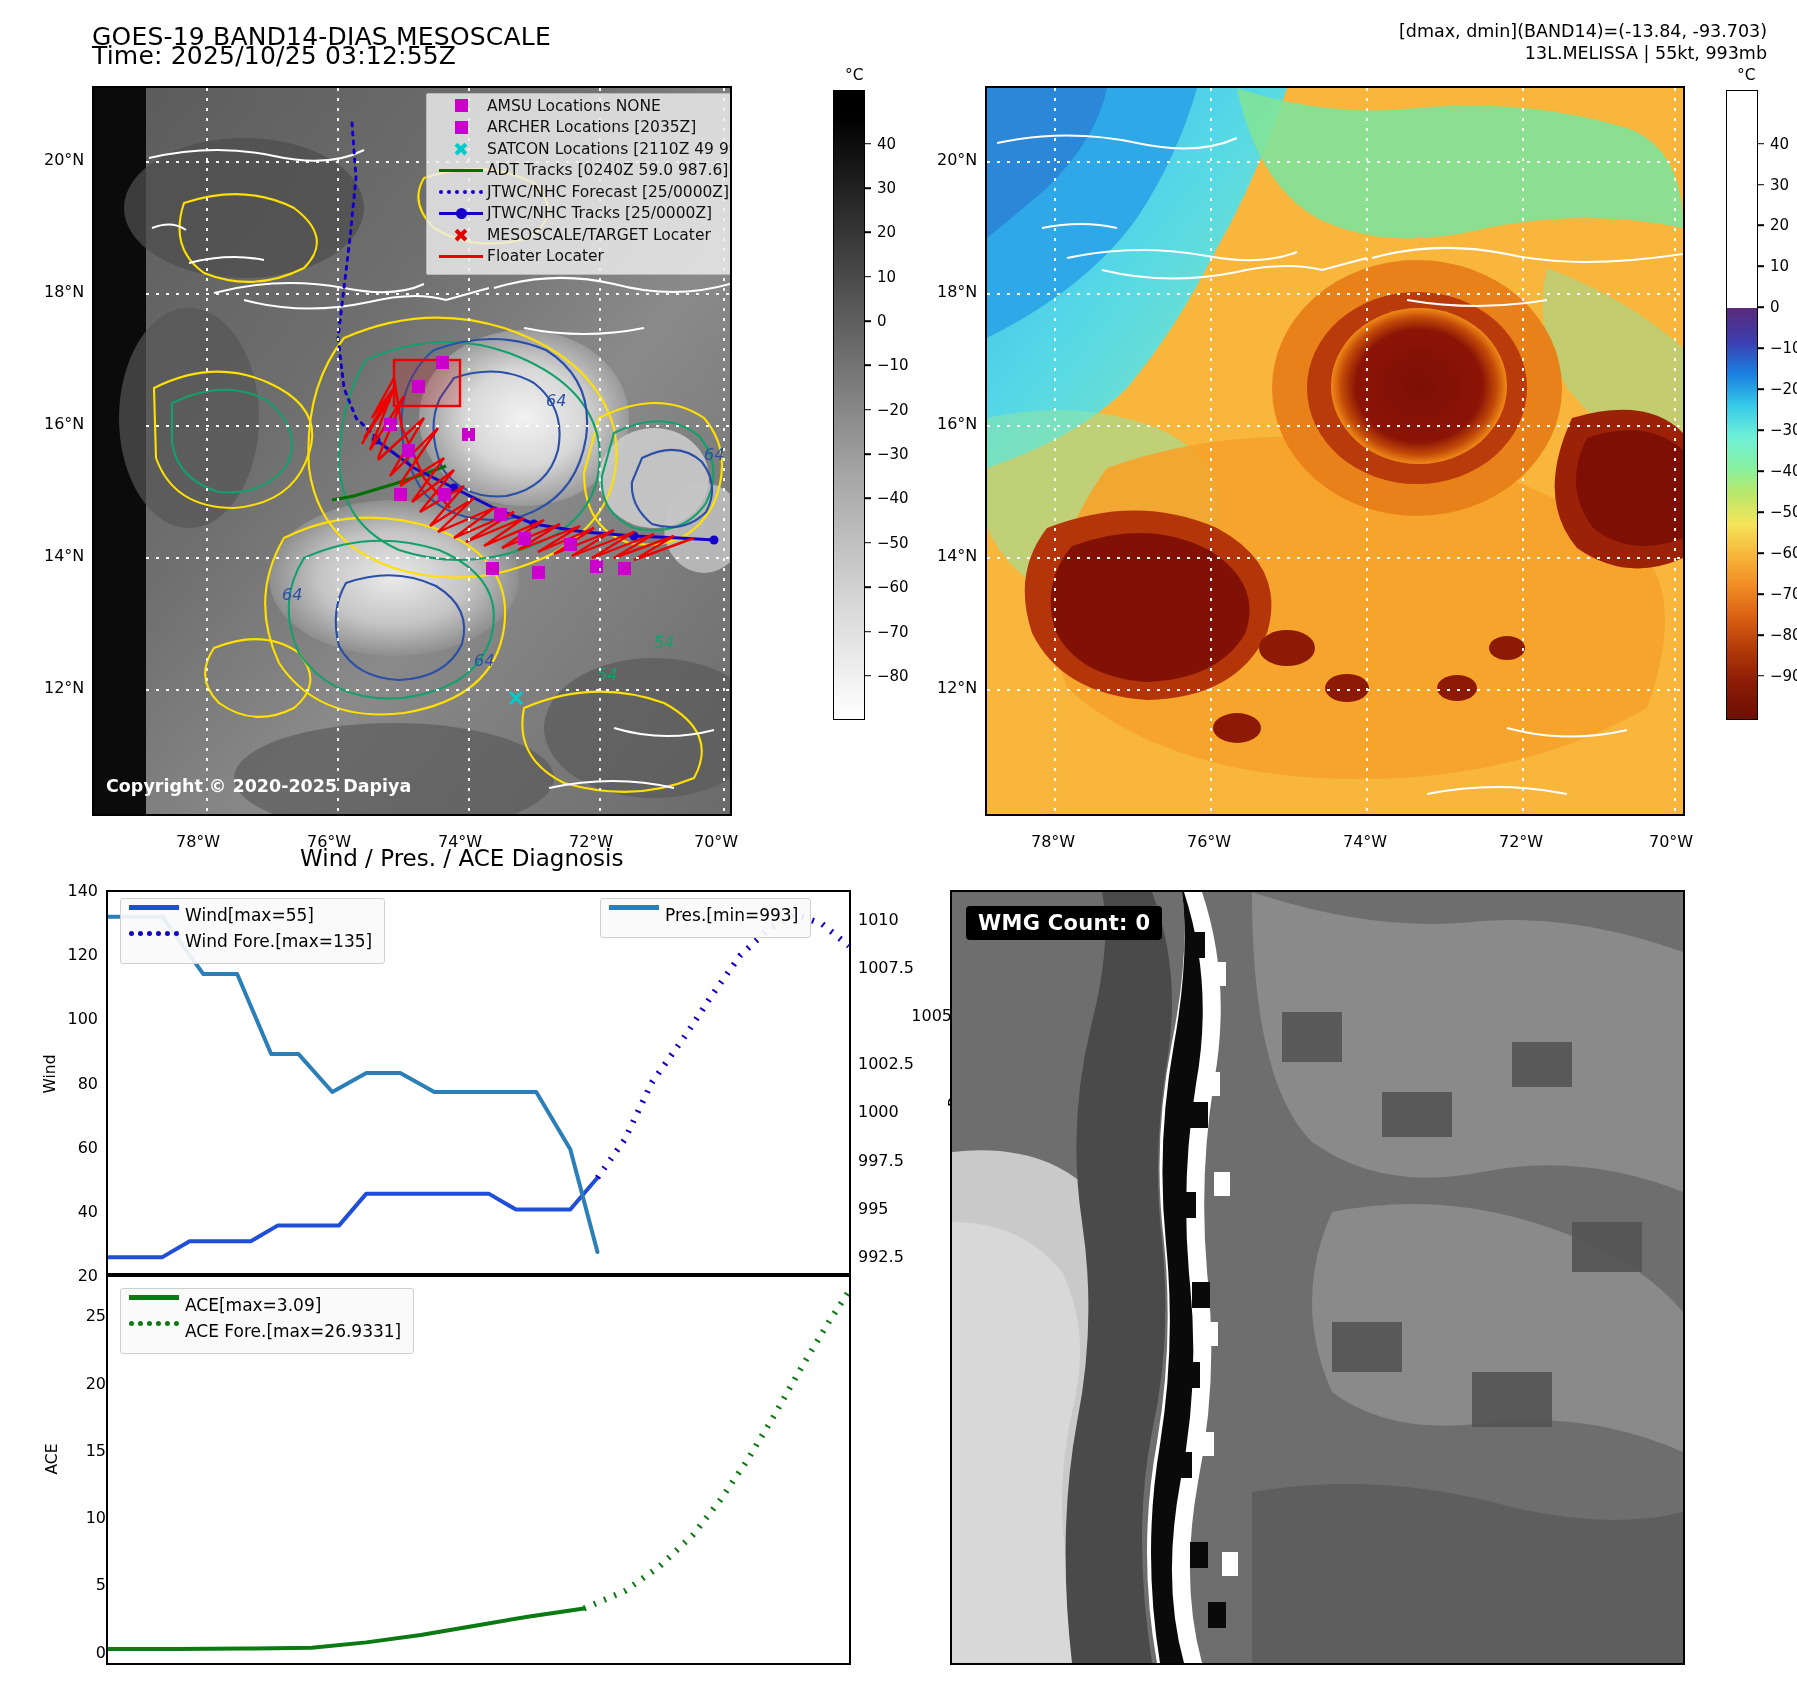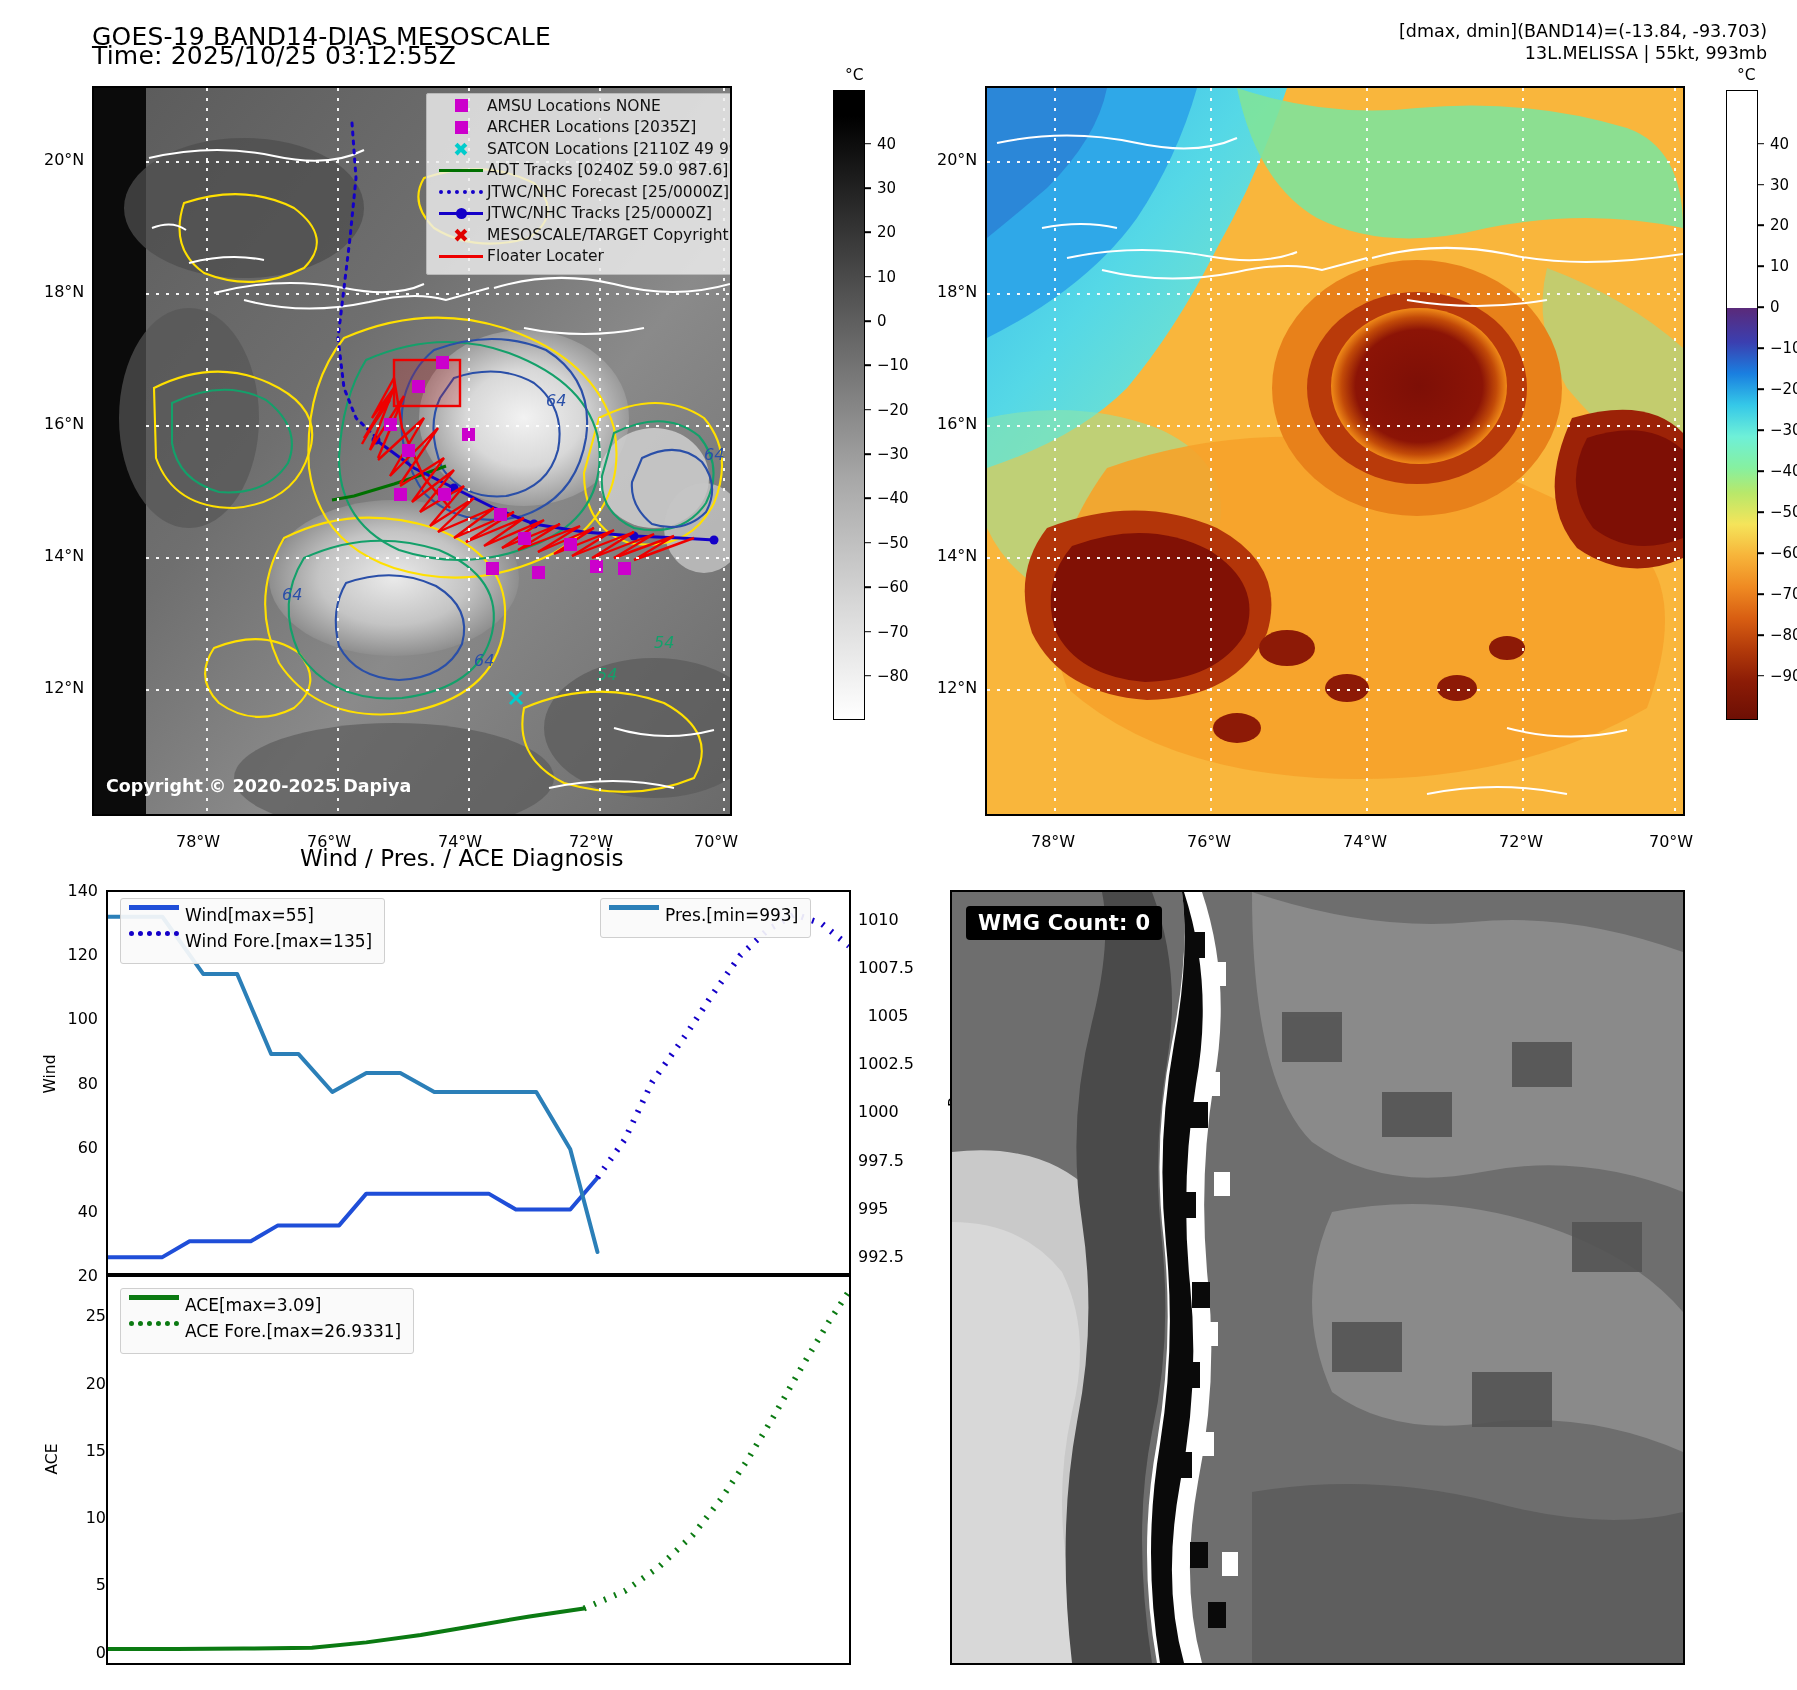--- a/index.html
+++ b/index.html
@@ -231,21 +231,21 @@
     <div class="legrow">
       <span class="legmark">
           <i class="lineMk"></i>
         </span>
       <span class="legtxt">JTWC/NHC Tracks [25/0000Z]</span>
     </div>
     <div class="legrow">
       <span class="legmark">
           <b class="xmark" style="color:#e00000;">✖</b>
         </span>
-      <span class="legtxt">MESOSCALE/TARGET Copyright</span>
+      <span class="legtxt">MESOSCALE/TARGET Locater</span>
     </div>
     <div class="legrow">
       <span class="legmark">
           <i class="lineSolid" style="background:#ee0000;"></i>
         </span>
       <span class="legtxt">Floater Locater</span>
     </div>
   </div>
 
   <div class="copy" style="left:12px;bottom:18px;">Copyright © 2020-2025 Dapiya</div>
@@ -442,21 +442,21 @@
     <div class="tick" style="position: absolute; top: 1009.33px; left: 38px; width: 60px; text-align: right;">100</div>
     <div class="tick" style="position: absolute; top: 945.167px; left: 38px; width: 60px; text-align: right;">120</div>
     <div class="tick" style="position: absolute; top: 881px; left: 38px; width: 60px; text-align: right;">140</div>
   </div>
 <div class="abs" id="pres-yticks">
     <div class="tick" style="position: absolute; top: 1246.75px; left: 858px; width: 60px; text-align: left;">992.5</div>
     <div class="tick" style="position: absolute; top: 1198.62px; left: 858px; width: 60px; text-align: left;">995</div>
     <div class="tick" style="position: absolute; top: 1150.5px; left: 858px; width: 60px; text-align: left;">997.5</div>
     <div class="tick" style="position: absolute; top: 1102.38px; left: 858px; width: 60px; text-align: left;">1000</div>
     <div class="tick" style="position: absolute; top: 1054.25px; left: 858px; width: 60px; text-align: left;">1002.5</div>
-    <div class="tick" style="position: absolute; top: 1006.12px; left: 858px; width: 60px; text-align: center;">1005</div>
+    <div class="tick" style="position: absolute; top: 1006.12px; left: 892px; width: 60px; text-align: right;">1005</div>
     <div class="tick" style="position: absolute; top: 958px; left: 858px; width: 60px; text-align: left;">1007.5</div>
     <div class="tick" style="position: absolute; top: 909.875px; left: 858px; width: 60px; text-align: left;">1010</div>
   </div>
 
 <div class="chartlegend" style="left:120px;top:898px;">
   <div class="clrow">
     <span class="clmark">
         <i style="width:50px;height:5px;background:#1f4ed8;display:block;"></i>
       </span>
     <span class="cltxt">Wind[max=55]</span>

